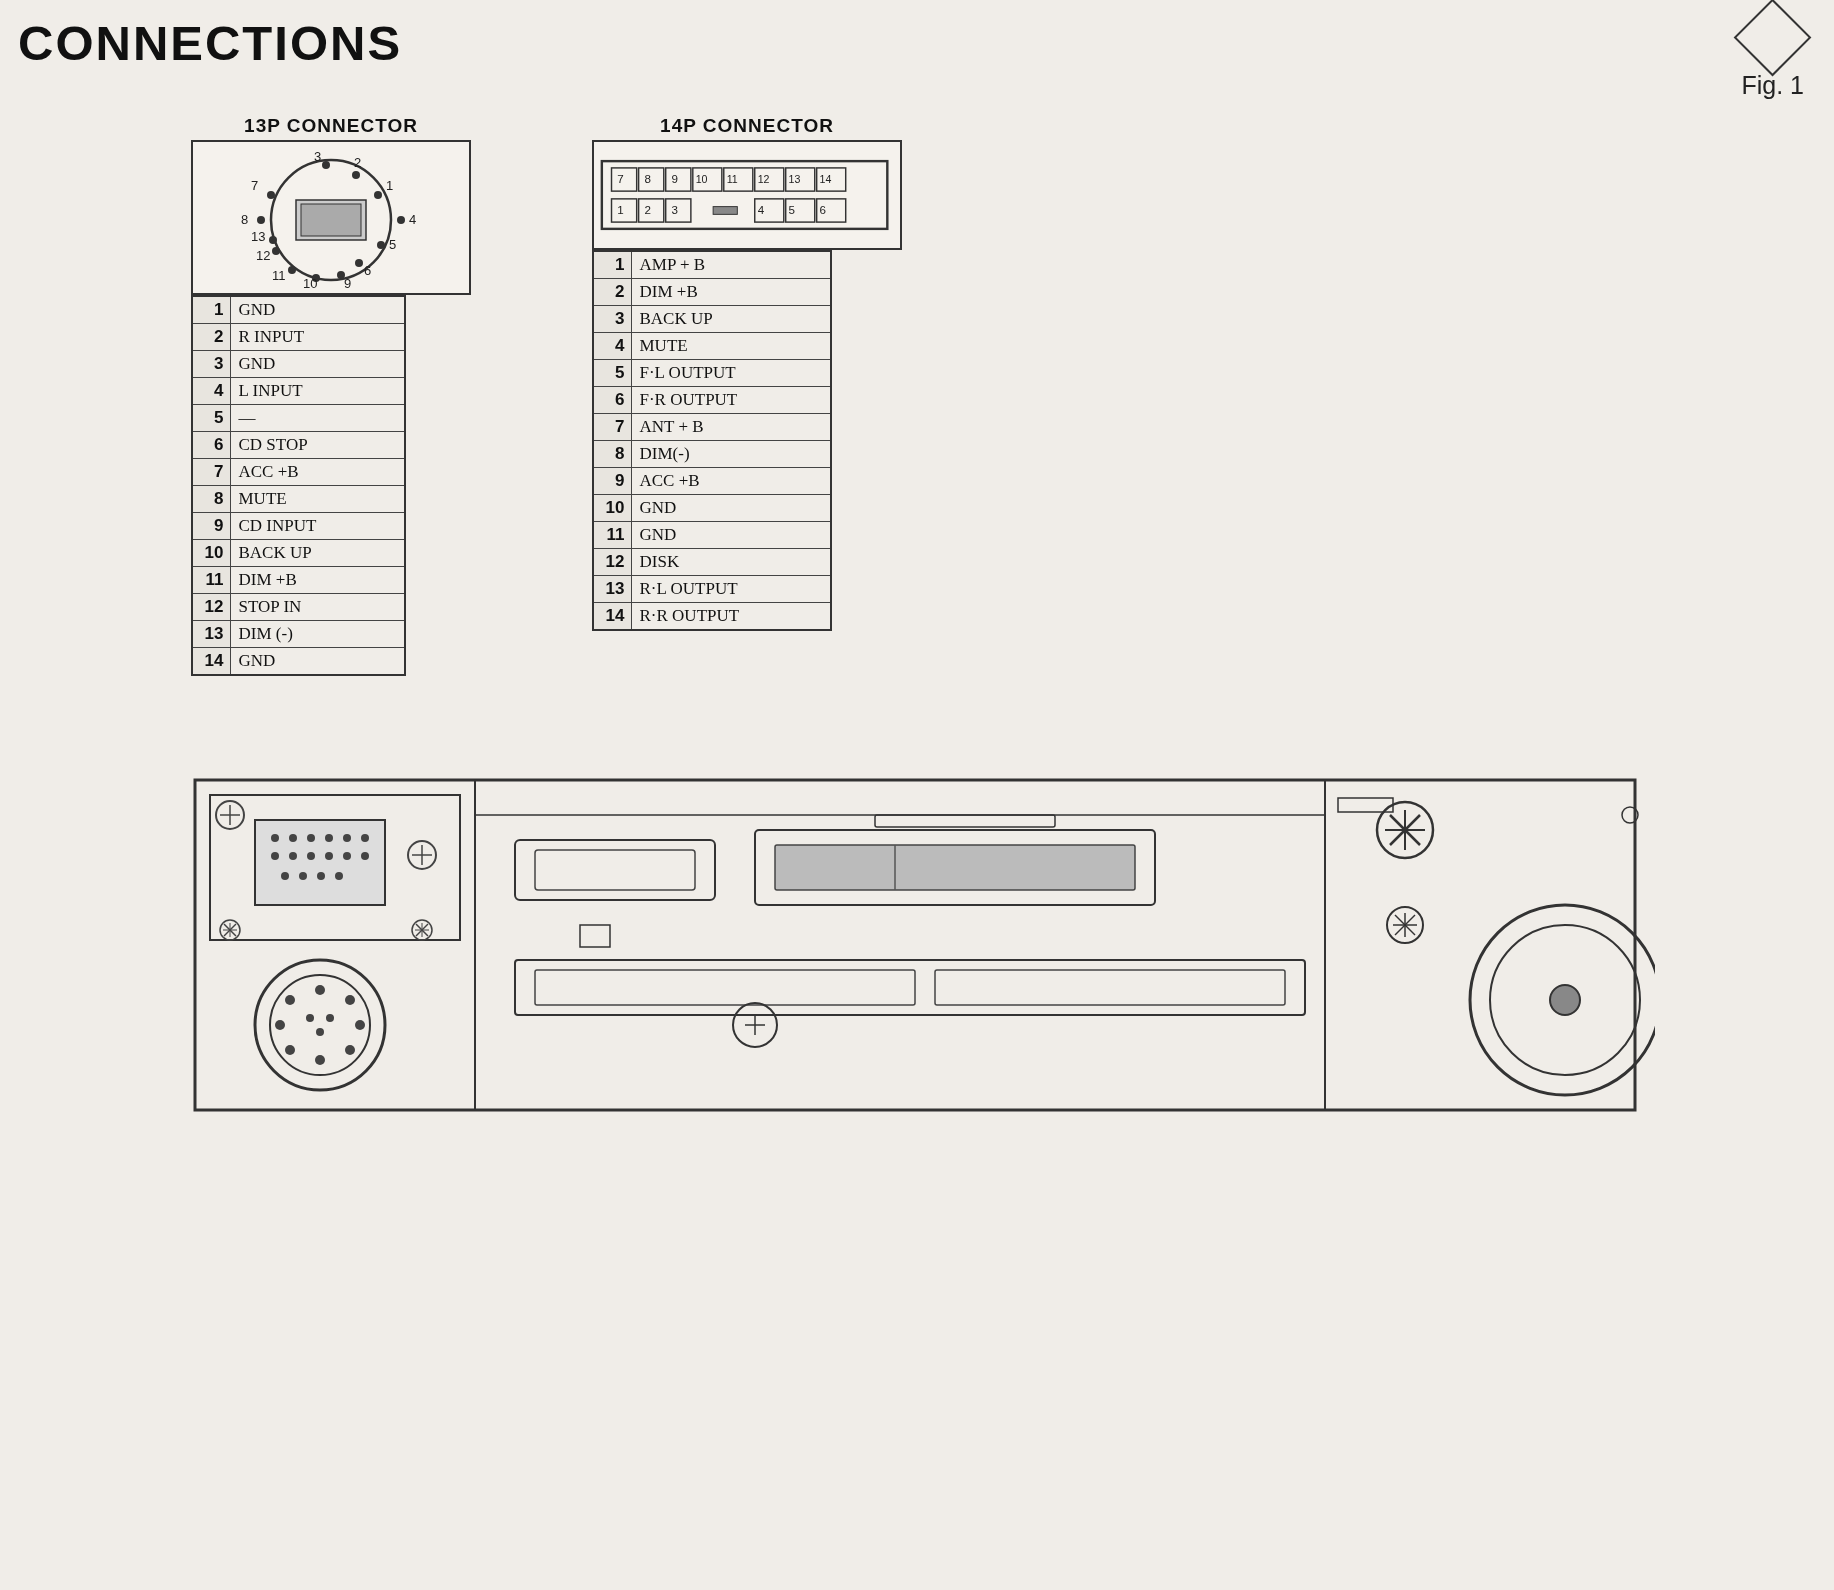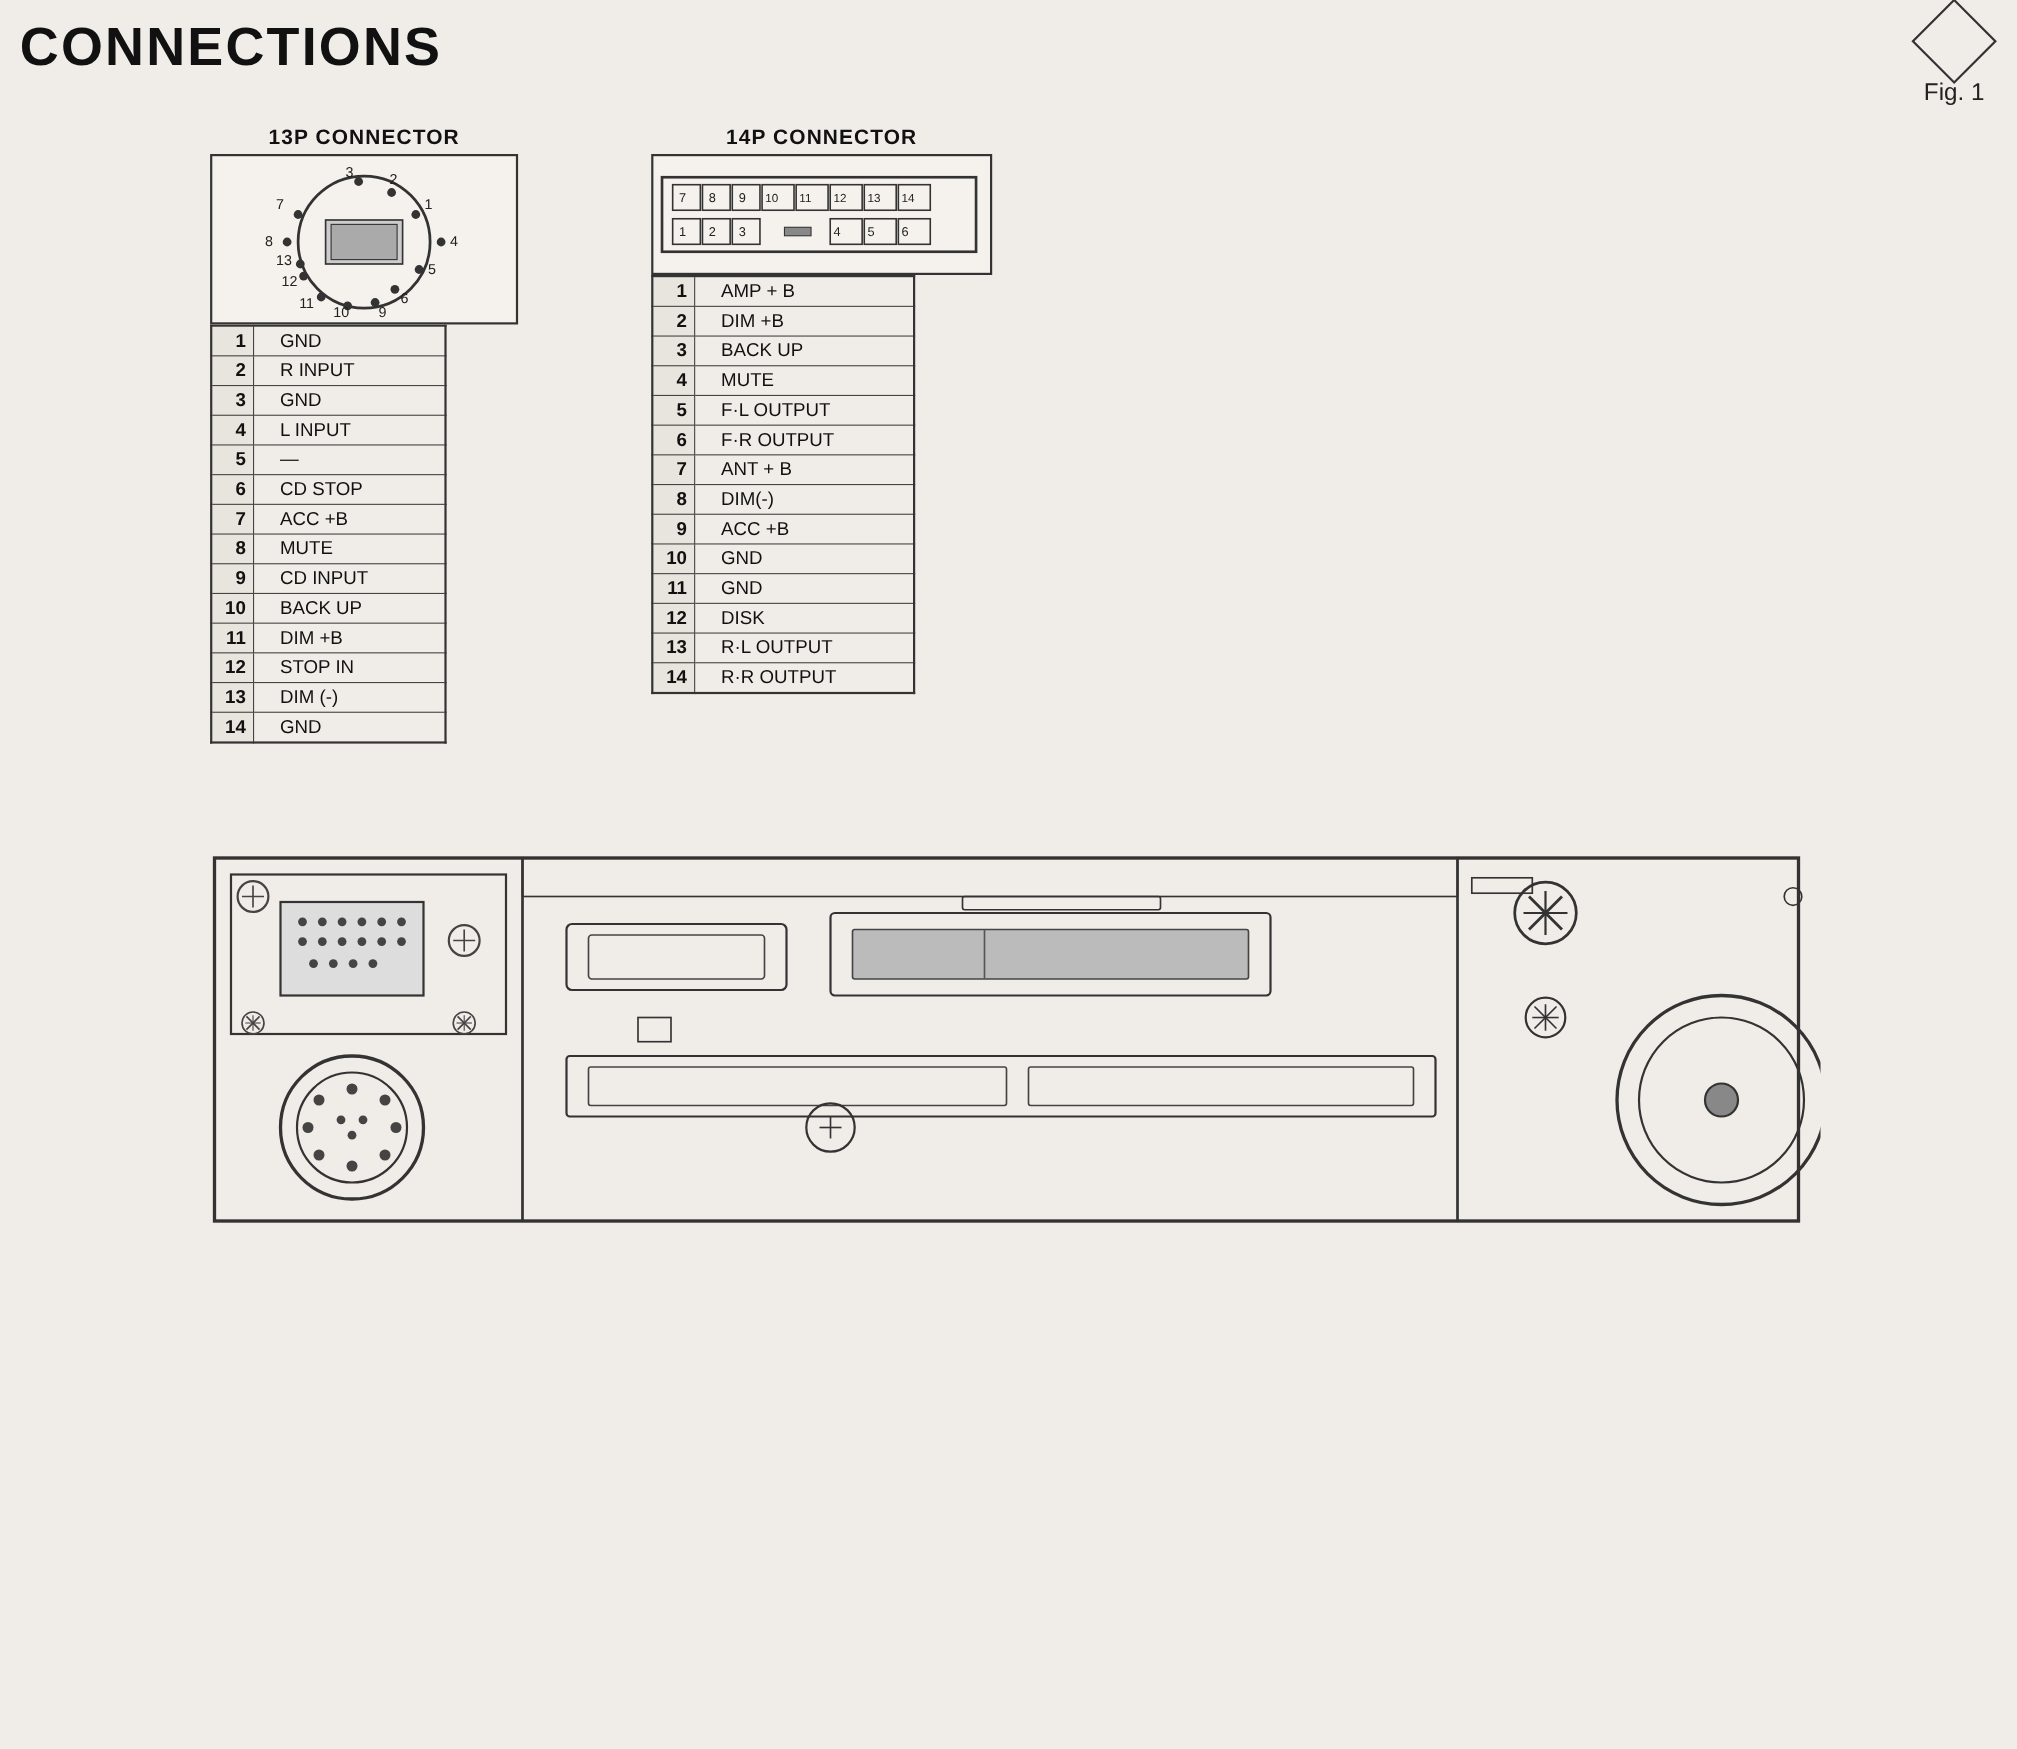--- a/index.html
+++ b/index.html
@@ -32,21 +32,21 @@
 
     .fig-diamond {
       width: 55px;
       height: 55px;
       border: 2.5px solid #333;
       transform: rotate(45deg);
       margin: 0 auto 6px auto;
     }
 
     .fig-label {
-      font-size: 22px;
+      font-size: 25px;
       color: #222;
       font-family: Arial, sans-serif;
     }
 
     
     .connector-13p {
       position: absolute;
       top: 115px;
       left: 175px;
       margin-left: 16px;
@@ -103,21 +103,22 @@
     .conn-table td.pin-num {
       width: 38px;
       text-align: right;
       font-weight: bold;
       background: #e8e5df;
       padding-right: 6px;
     }
 
     .conn-table td.pin-label {
       width: 175px;
-      padding-left: 24px;
+      padding-left: 8px;
+      font-family: Liberation Serif, serif;
     }
 
     
     .connector-14p {
       position: absolute;
       top: 115px;
       left: 592px;
     }
 
     .conn-table-14p td.pin-label {

